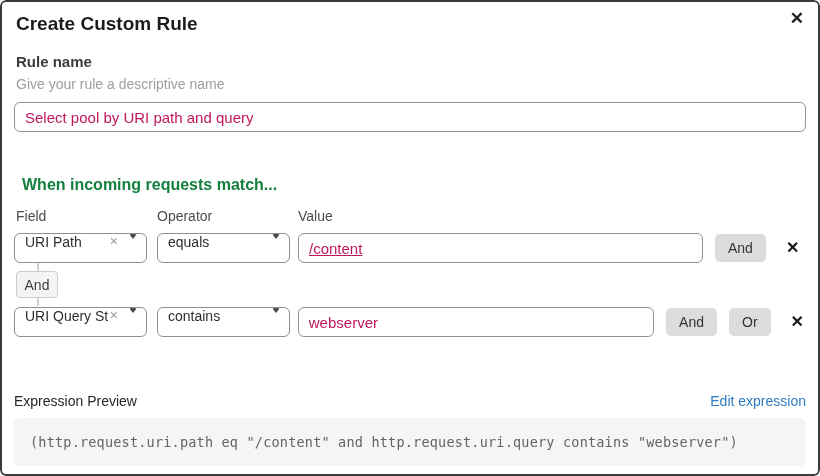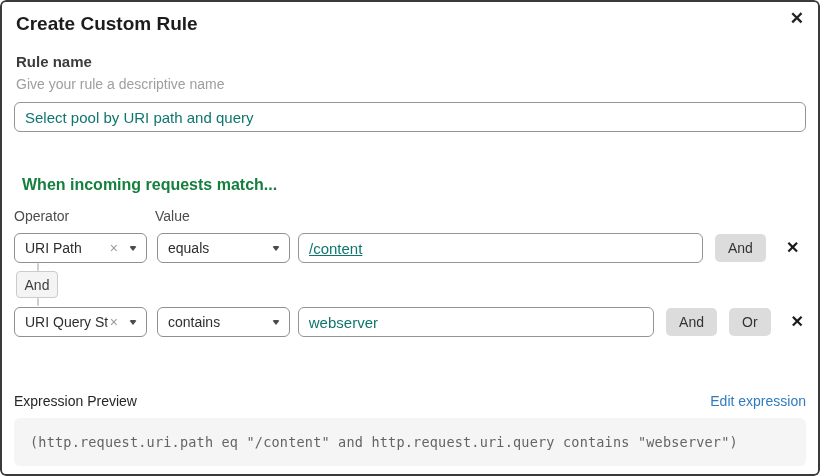--- a/index.html
+++ b/index.html
@@ -24,35 +24,35 @@
     background: none; border: none; padding: 2px 4px;
     font-size: 17px; font-weight: 700; color: #222; cursor: pointer;
     font-family: inherit; line-height: 1;
   }
 
   .rule-label { margin: 16px 0 0 2px; font-size: 15px; color: #3c3c3c; line-height: 18px; font-weight: bold; }
   .rule-hint  { margin: 4px 0 0 2px; font-size: 14px; color: #9e9e9e; line-height: 18px; }
   .text-input {
     display: block; width: 100%; height: 30px;
     border: 1px solid #949494; border-radius: 6px;
-    padding: 0 10px; font-size: 15px; color: #0f766e;
+    padding: 0 10px; font-size: 15px; color: #be185d;
     font-family: inherit; background: #fff; outline: none;
   }
   .name-input { margin-top: 9px; }
 
   .match-heading { margin: 44px 0 0 8px; font-size: 16px; font-weight: 700; color: #15803d; line-height: 18px; }
 
   .col-labels { display: flex; margin-top: 14px; font-size: 14px; color: #4c4c4c; line-height: 17px; }
   .col-field { width: 143px; padding-left: 2px; }
   .col-op { width: 141px; }
 
   .match-row { display: flex; align-items: center; margin-top: 8px; height: 30px; }
 
   .select {
-    display: flex; align-items: center;
+    display: flex; 
     height: 30px; border: 1px solid #8f8f8f; border-radius: 6px;
     padding: 0 9px 0 10px; font-size: 14px; color: #2e2e2e;
     background: #fff; cursor: pointer;
   }
   .select .lbl { white-space: nowrap; overflow: hidden; }
   .select .clear { margin-left: auto; color: #9a9a9a; font-size: 14px; line-height: 1; padding: 0 2px; cursor: pointer; }
   .caret {
     width: 0; height: 0; flex: 0 0 auto;
     border-left: 4.5px solid transparent; border-right: 4.5px solid transparent;
     border-top: 5.5px solid #4b4b4b; margin-left: 9px;
@@ -107,20 +107,21 @@
   <div>
     <div class="rule-label">Rule name</div>
     <div class="rule-hint">Give your rule a descriptive name</div>
     <input class="text-input name-input" type="text" value="Select pool by URI path and query" style="">
   </div>
 
   <div>
     <h2 class="match-heading">When incoming requests match...</h2>
 
     <div class="col-labels">
+      <span class="col-field">Field</span>
       <span class="col-op">Operator</span>
       <span class="col-val">Value</span>
     </div>
 
     <div class="match-row">
       <div class="select field-select">
         <span class="lbl">URI Path</span>
         <span class="clear">×</span>
         <span class="caret"></span>
       </div>

